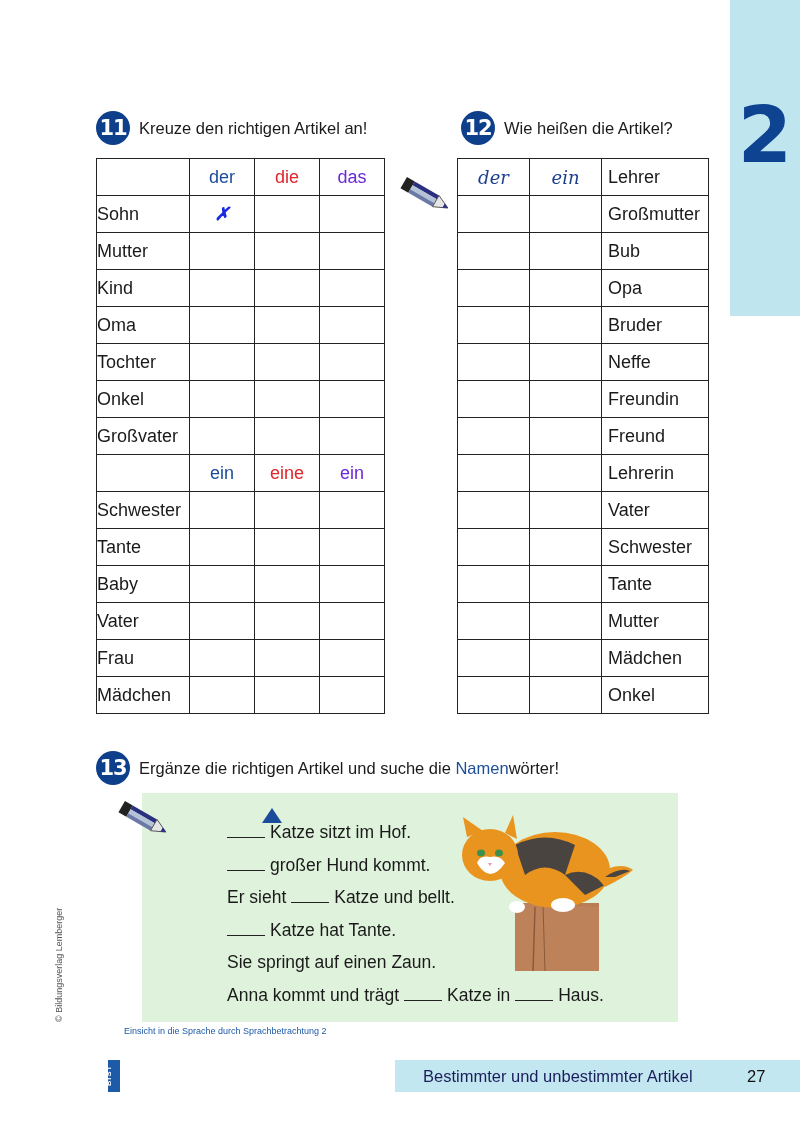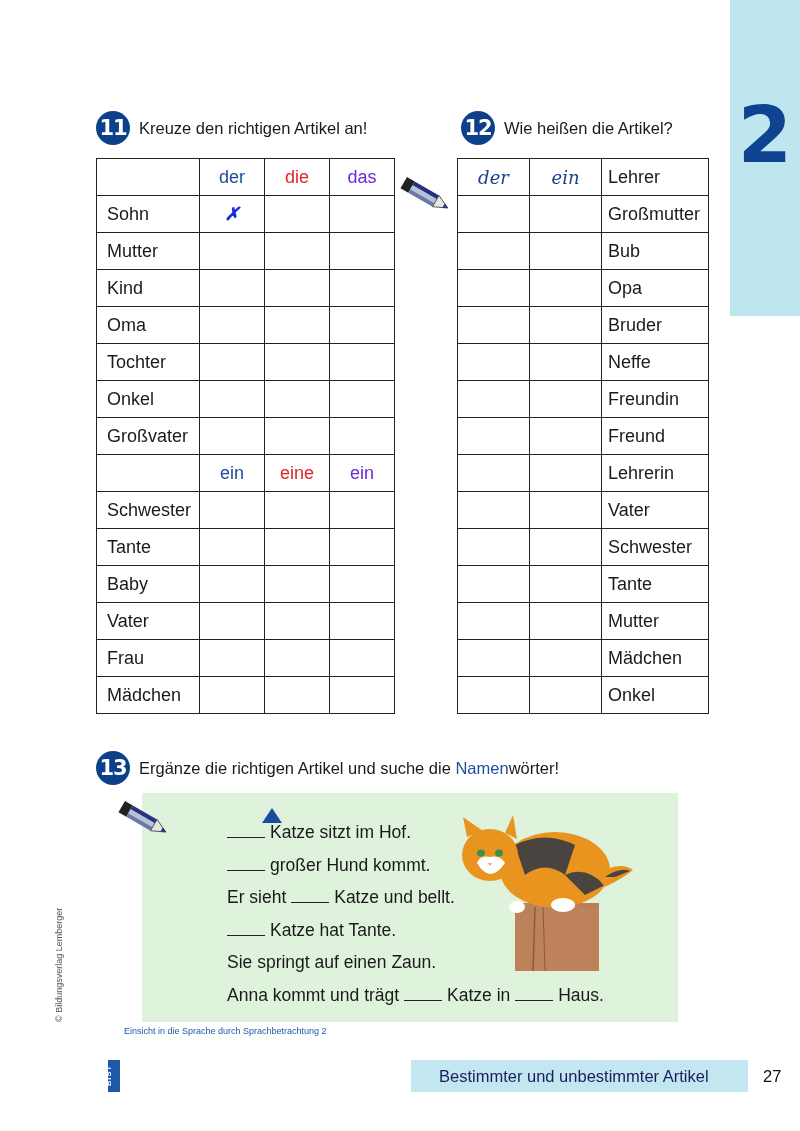--- a/index.html
+++ b/index.html
@@ -5,39 +5,39 @@
   html,body{margin:0;padding:0;}
   body{width:800px;height:1131px;position:relative;background:#fff;font-family:"Liberation Sans",sans-serif;color:#1a1a1a;overflow:hidden;}
   .chapter-tab{position:absolute;left:730px;top:0;width:70px;height:316px;background:#bfe6ef;}
   .chapter-num{position:absolute;left:0;top:96px;width:70px;text-align:center;font-size:78px;font-weight:bold;color:#0d4391;font-family:"DejaVu Sans",sans-serif;line-height:1;}
   .task-head{position:absolute;display:flex;align-items:center;}
   .badge{width:34px;height:34px;border-radius:50%;background:#0d3f8a;color:#fff;font-weight:bold;font-size:21px;display:flex;align-items:center;justify-content:center;font-family:"DejaVu Sans",sans-serif;letter-spacing:-1px;}
   .task-text{font-size:16.5px;margin-left:9px;}
   .hl{color:#1d4f9a;}
   table.grid{position:absolute;border-collapse:collapse;}
   table.grid td{border:1.4px solid #222;height:36px;padding:0;font-size:18px;}
-  .t1 td.word{width:92px;padding-left:10px;}
+  .t1 td.word{width:92px;}
   .t1 td.cell{width:64px;text-align:center;}
   .art{font-size:22px;}
   .blue{color:#1b4c9c;} .red{color:#e0252b;} .green{color:#6d28d9;margin-top:31px;}
   .cross{color:#1a2ae0;font-size:28px;font-weight:bold;font-style:italic;}
   .t2 td.cell{width:71px;text-align:center;}
   .t2 td.word{width:100px;padding-left:6px;}
   .script{font-family:"DejaVu Serif",serif;font-style:italic;color:#1b3f8f;font-size:20px;}
   .pencil{position:absolute;}
   .green-box{position:absolute;left:142px;top:793px;width:536px;height:229px;background:#dff3dc;}
   .sentences{position:absolute;left:201px;top:820px;}
   .sentence{font-size:17.5px;height:32.5px;line-height:24px;margin-left:26px;}
   .blank{display:inline-block;width:38px;border-bottom:1.3px solid #222;margin-right:5px;vertical-align:baseline;height:1px;}
   .tri{position:absolute;left:262px;top:808px;width:0;height:0;border-left:10px solid transparent;border-right:10px solid transparent;border-bottom:15px solid #1b4c9c;}
   .copyright{position:absolute;left:54px;top:1022px;transform:rotate(-90deg);transform-origin:left top;font-size:9px;color:#555;white-space:nowrap;}
   .bist{position:absolute;left:108px;top:1060px;width:12px;height:32px;background:#1d5aa8;color:#fff;font-size:7.5px;font-weight:bold;}
   .bist span{position:absolute;left:-10px;top:11px;transform:rotate(-90deg);letter-spacing:1px;}
   .bist-text{position:absolute;left:124px;top:1026px;font-size:9px;color:#1d5aa8;}
-  .footer-band{position:absolute;left:395px;top:1060px;width:337px;height:32px;background:#c3e7f0;margin-left:16px;}
+  .footer-band{position:absolute;left:395px;top:1060px;width:405px;height:32px;background:#c3e7f0;}
   .footer-title{position:absolute;left:28px;top:7px;font-size:16.5px;color:#1a1f5c;}
   .page-num{position:absolute;left:352px;top:7px;font-size:16.5px;color:#111;}
 </style>
 </head>
 <body>
 
 <div class="chapter-tab">
   <div class="chapter-num">2</div>
 </div>
 

